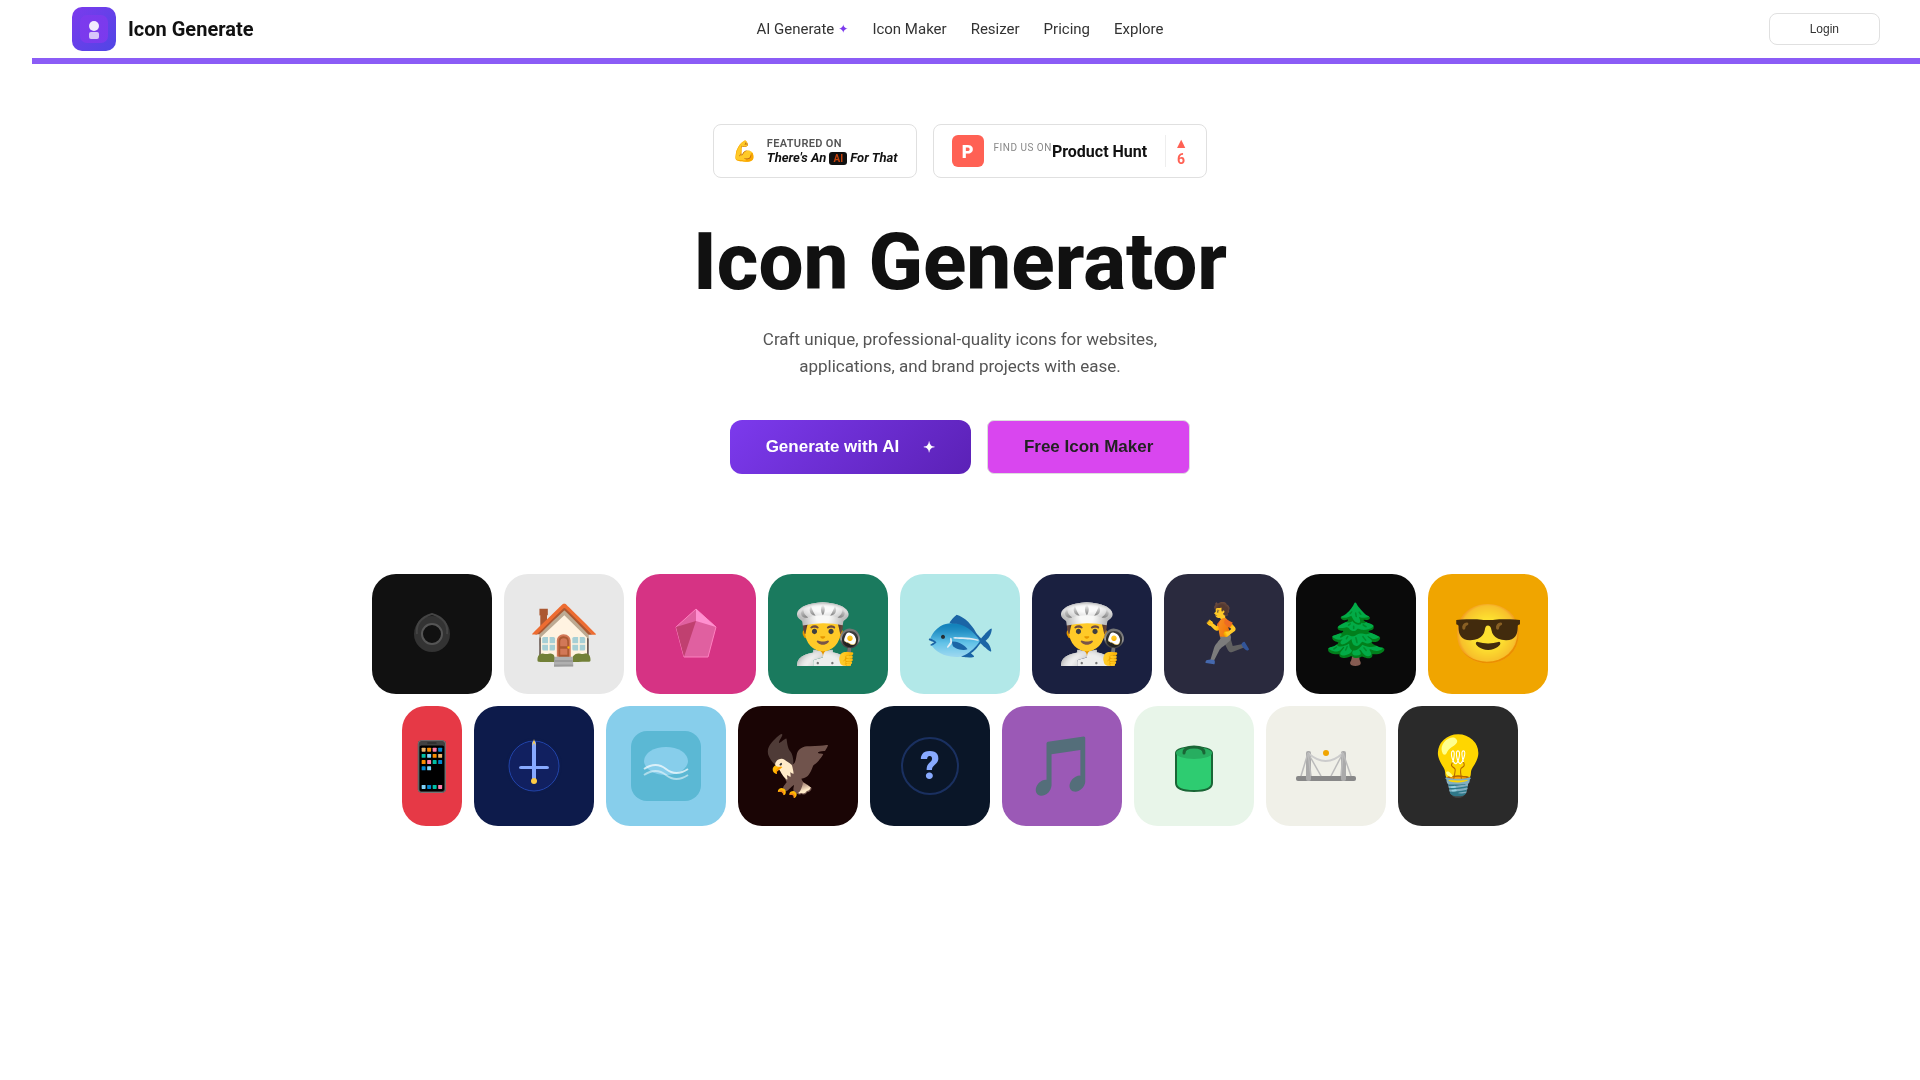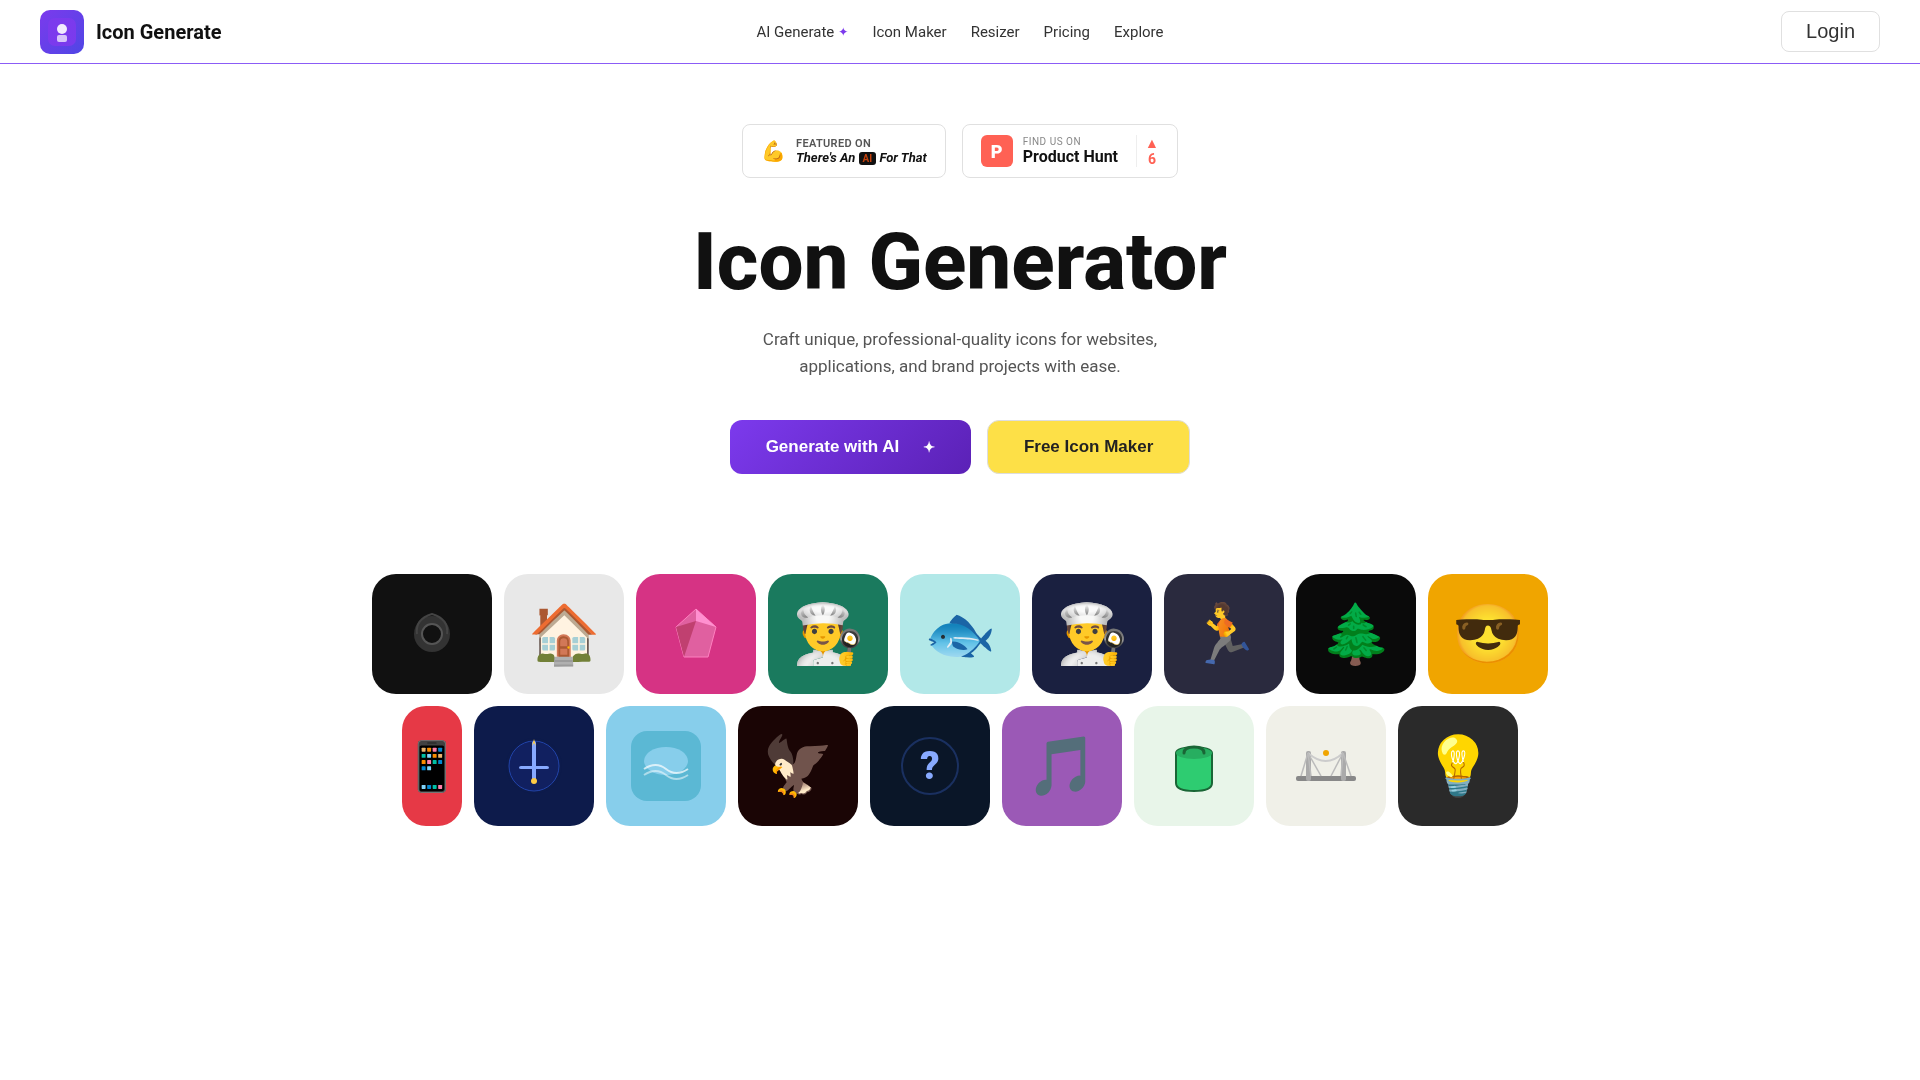--- a/index.html
+++ b/index.html
@@ -11,22 +11,23 @@
       overflow-x: hidden;
     }
 
     
     .navbar {
       display: flex;
       align-items: center;
       justify-content: space-between;
       padding: 0 40px;
       height: 64px;
-      border-bottom: 1px solid #8b5cf6;
+      border-bottom: 6px solid #8b5cf6;
       background: #fff;
+      margin-left: 32px;
     }
     .navbar-left {
       display: flex;
       align-items: center;
       gap: 12px;
     }
     .logo-icon {
       width: 44px;
       height: 44px;
       border-radius: 10px;
@@ -54,25 +55,25 @@
       color: #333;
       cursor: pointer;
       text-decoration: none;
       display: flex;
       align-items: center;
       gap: 4px;
     }
     .nav-sparkle { font-size: 12px; color: #7c3aed; }
     .navbar-right {}
     .login-btn {
-      padding: 8px 24px;
+      padding: 8px 40px;
       border: 1.5px solid #e0e0e0;
       border-radius: 8px;
       background: #fff;
-      font-size: 20px;
+      font-size: 12px;
       font-weight: 500;
       color: #333;
       cursor: pointer;
     }
 
     
     .hero {
       display: flex;
       flex-direction: column;
       align-items: center;
@@ -122,21 +123,21 @@
       border-radius: 6px;
       display: flex;
       align-items: center;
       justify-content: center;
       color: #fff;
       font-weight: 900;
       font-size: 18px;
     }
     .ph-text {
       display: flex;
-      flex-direction: column;
+      flex-direction: row;
     }
     .ph-find { font-size: 10px; color: #888; letter-spacing: 0.05em; text-transform: uppercase; }
     .ph-name { font-size: 16px; font-weight: 700; color: #111; }
     .ph-score {
       display: flex;
       flex-direction: column;
       align-items: center;
       margin-left: 8px;
       border-left: 1px solid #eee;
       padding-left: 8px;
@@ -182,23 +183,23 @@
       color: #fff;
       font-size: 17px;
       font-weight: 600;
       cursor: pointer;
       display: flex;
       align-items: center;
       gap: 24px;
     }
     .btn-free {
       padding: 16px 36px;
-      background: #fde047;
+      background: #d946ef;
       border: 1.5px solid #ddd;
-      border-radius: 12px;
+      border-radius: 7px;
       color: #222;
       font-size: 17px;
       font-weight: 600;
       cursor: pointer;
     }
 
     
     .icon-gallery {
       width: 100%;
       padding: 0 200px;

